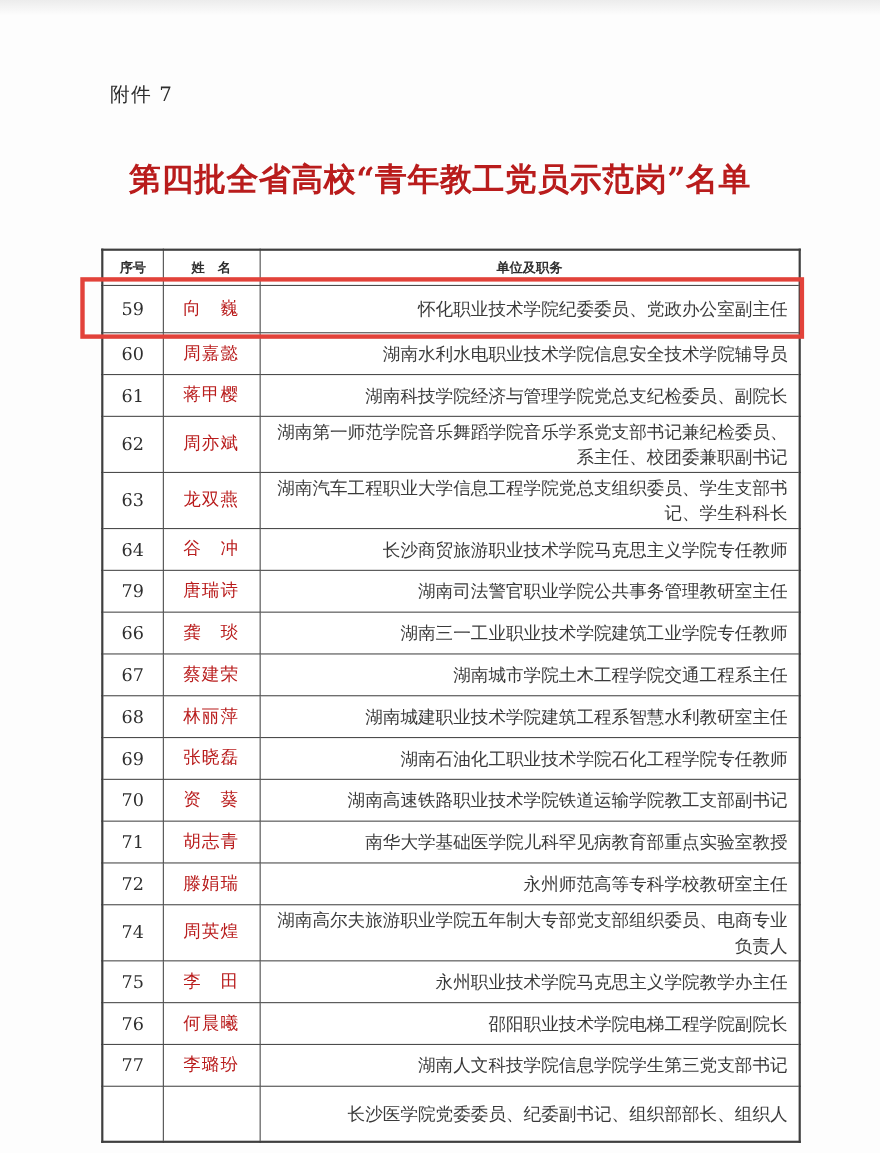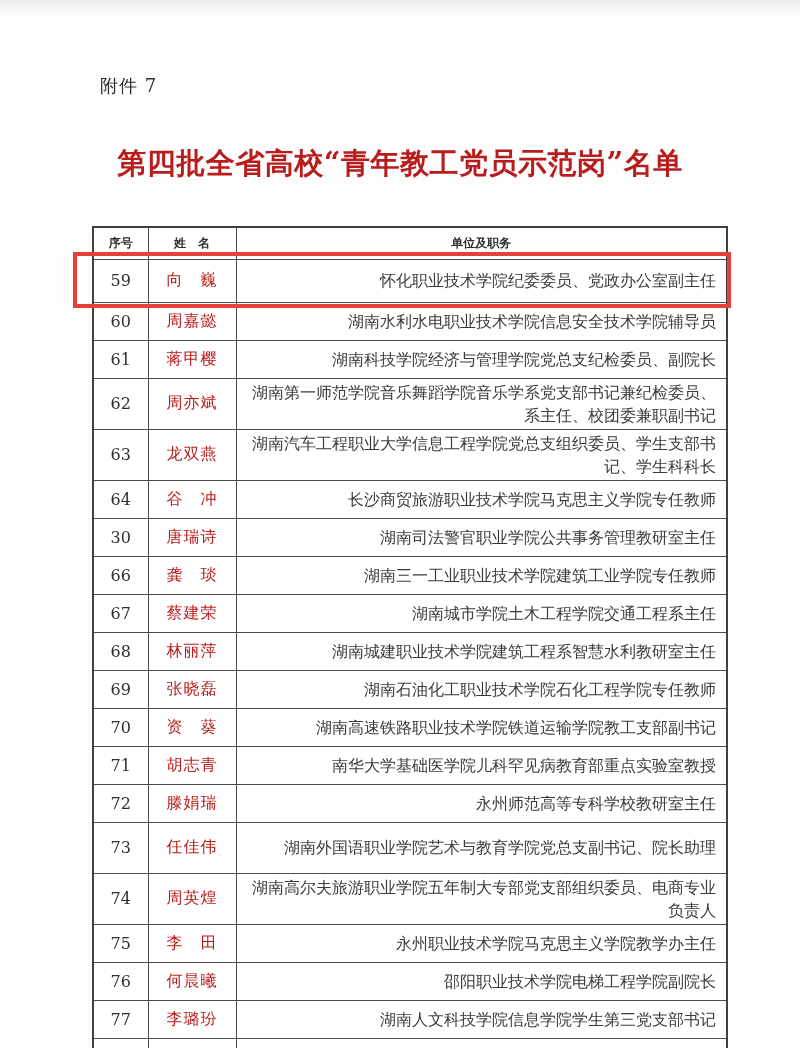--- a/index.html
+++ b/index.html
@@ -124,21 +124,21 @@
     <td class="cell-no">63</td>
     <td class="cell-name">龙双燕</td>
     <td class="cell-pos">湖南汽车工程职业大学信息工程学院党总支组织委员、学生支部书记、学生科科长</td>
   </tr>
       <tr class="row-single">
     <td class="cell-no">64</td>
     <td class="cell-name">谷　冲</td>
     <td class="cell-pos">长沙商贸旅游职业技术学院马克思主义学院专任教师</td>
   </tr>
       <tr class="row-single">
-    <td class="cell-no">30</td>
+    <td class="cell-no">79</td>
     <td class="cell-name">唐瑞诗</td>
     <td class="cell-pos">湖南司法警官职业学院公共事务管理教研室主任</td>
   </tr>
       <tr class="row-single">
     <td class="cell-no">66</td>
     <td class="cell-name">龚　琰</td>
     <td class="cell-pos">湖南三一工业职业技术学院建筑工业学院专任教师</td>
   </tr>
       <tr class="row-single">
     <td class="cell-no">67</td>
@@ -164,25 +164,20 @@
     <td class="cell-no">71</td>
     <td class="cell-name">胡志青</td>
     <td class="cell-pos">南华大学基础医学院儿科罕见病教育部重点实验室教授</td>
   </tr>
       <tr class="row-single">
     <td class="cell-no">72</td>
     <td class="cell-name">滕娟瑞</td>
     <td class="cell-pos">永州师范高等专科学校教研室主任</td>
   </tr>
       <tr class="row-double">
-    <td class="cell-no">73</td>
-    <td class="cell-name">任佳伟</td>
-    <td class="cell-pos">湖南外国语职业学院艺术与教育学院党总支副书记、院长助理</td>
-  </tr>
-      <tr class="row-double">
     <td class="cell-no">74</td>
     <td class="cell-name">周英煌</td>
     <td class="cell-pos">湖南高尔夫旅游职业学院五年制大专部党支部组织委员、电商专业负责人</td>
   </tr>
       <tr class="row-single">
     <td class="cell-no">75</td>
     <td class="cell-name">李　田</td>
     <td class="cell-pos">永州职业技术学院马克思主义学院教学办主任</td>
   </tr>
       <tr class="row-single">

